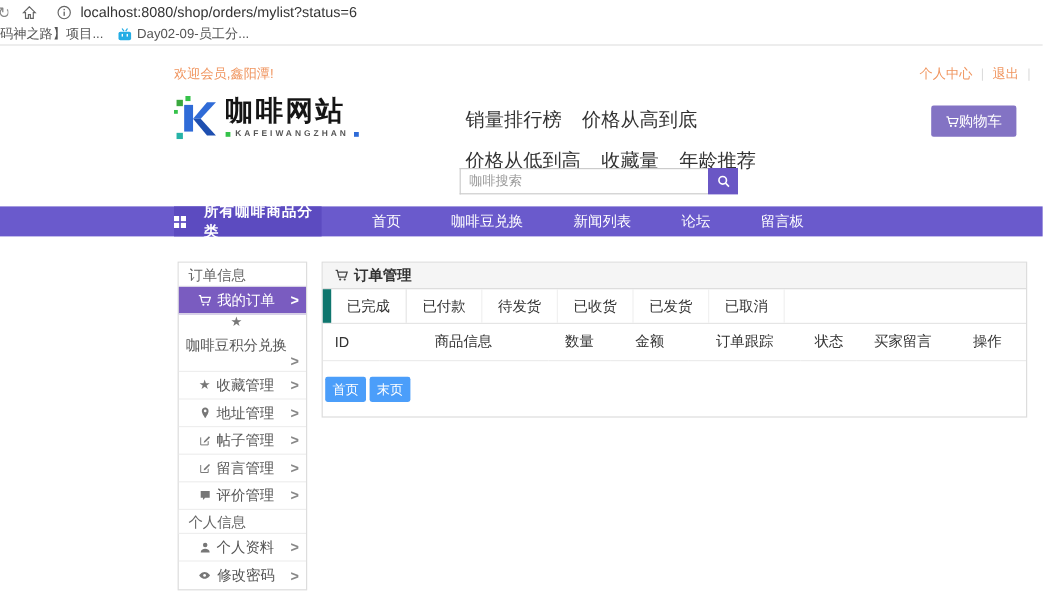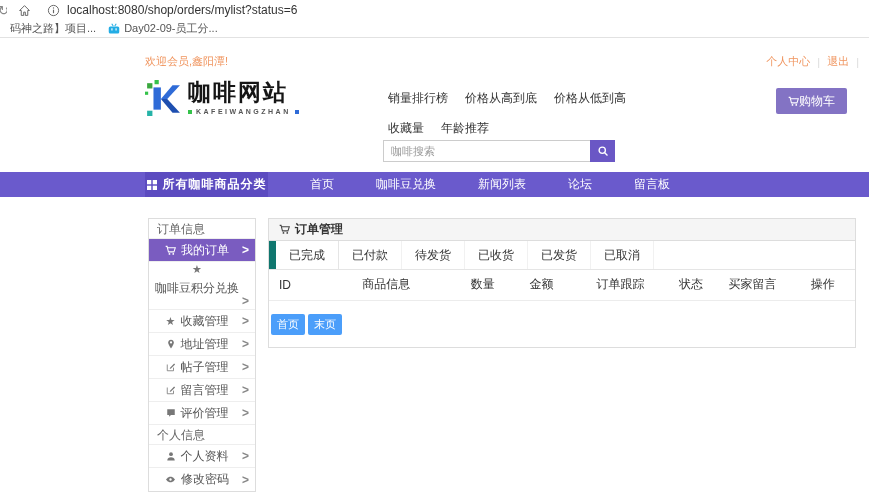--- a/index.html
+++ b/index.html
@@ -7,53 +7,53 @@
   body { font-family:"Liberation Sans","DejaVu Sans",sans-serif; background:#fff; overflow:hidden; position:relative; }
 
   
   .chrome { position:absolute; top:0; left:0; width:869px; height:38px; background:#fff; border-bottom:1px solid #e2e2e2; z-index:5; }
   .url-row { height:20px; display:flex; align-items:center; }
   .partial-icon { width:9px; overflow:hidden; color:#888; font-size:13px; line-height:1; margin-left:-2px; }
   .home-icon { margin-left:11px; display:flex; }
   .info-icon { margin-left:16px; display:flex; }
   .url-text { margin-left:7px; font-size:12px; color:#333; }
   .bm-row { height:17px; display:flex; align-items:center; font-size:11px; color:#555; }
-  .bm-item { display:flex; align-items:center; gap:4px; margin-left:10px; cursor:pointer; }
+  .bm-item { display:flex; align-items:center; gap:4px; margin-left:0; cursor:pointer; }
   .bm-item + .bm-item { margin-left:12px; }
 
   
   .page { position:absolute; top:38px; left:0; width:869px; height:462px; background:#fff; }
 
   .welcome { position:absolute; left:145px; top:16px; font-size:11px; color:#f0955f; }
   .user-links { position:absolute; right:10px; top:16px; font-size:11px; color:#f0955f; display:flex; gap:7px; align-items:center; }
   .user-links .sep { color:#dcdcdc; }
   .user-links span[data-interactable="true"] { cursor:pointer; }
 
   
   .logo { position:absolute; left:145px; top:42px; display:flex; align-items:center; gap:7px; cursor:pointer; }
   .logo-title { font-size:23px; font-weight:bold; color:#151515; letter-spacing:2px; line-height:1; font-family:"Liberation Serif","DejaVu Serif",serif; }
   .logo-sub { margin-top:4px; display:flex; align-items:center; gap:4px; font-size:7px; color:#555; letter-spacing:2.5px; font-weight:bold; }
   .sq { width:4px; height:4px; display:inline-block; }
 
   
-  .sort-links { position:absolute; left:388px; top:52px; width:246px; display:flex; flex-wrap:wrap; column-gap:17px; row-gap:13px; font-size:12px; color:#333; }
+  .sort-links { position:absolute; left:388px; top:52px; width:246px; display:flex; flex-wrap:wrap; column-gap:17px; row-gap:13px; font-size:16px; color:#333; }
   .sort-links span { cursor:pointer; }
 
   
   .cart-btn { position:absolute; left:776px; top:50px; width:71px; height:26px; background:#8373c4; color:#fff; font-size:12px; display:flex; align-items:center; justify-content:center; border-radius:2px; cursor:pointer; }
 
   
   .search { position:absolute; left:383px; top:102px; display:flex; }
   .search input { width:207px; height:22px; border:1px solid #ccc; border-right:none; font-size:11px; padding:0 7px; color:#333; outline:none; }
   .search input::placeholder { color:#999; }
   .search .search-btn { width:25px; height:22px; background:#6a57c5; display:flex; align-items:center; justify-content:center; cursor:pointer; }
 
   
   .navbar { position:absolute; top:134px; left:0; width:869px; height:25px; background:#6a5acc; display:flex; align-items:center; }
-  .cat-block { width:123px; height:25px; margin-left:145px; background:#5c4bc0; color:#fff; display:flex; align-items:center; justify-content:center; gap:6px; font-size:12px; font-weight:bold; letter-spacing:1px; cursor:pointer; }
+  .cat-block { width:123px; height:25px; margin-left:145px; background:#5c4bc0; color:#fff; display:flex; align-items:center; justify-content:center; gap:15px; font-size:12px; font-weight:bold; letter-spacing:1px; cursor:pointer; }
   .nav-links { display:flex; color:#fff; font-size:12px; margin-left:28px; }
   .nav-link { padding:0 14px; margin-right:14px; cursor:pointer; line-height:25px; }
 
   
   .sidebar { position:absolute; left:148px; top:180px; width:108px; background:#fff; border:1px solid #ddd; font-size:12px; color:#555; }
   .side-header { height:20px; line-height:20px; padding-left:8px; color:#666; border-bottom:1px solid #eee; background:#fff; }
   .side-item { position:relative; display:flex; align-items:center; justify-content:center; gap:5px; min-height:23px; border-bottom:1px solid #eee; padding:2px 13px 2px 3px; flex-wrap:wrap; cursor:pointer; }
   .side-item:last-child { border-bottom:none; }
   .si-icon { display:flex; align-items:center; color:#777; font-size:11px; line-height:1; }
   .chev { position:absolute; right:6px; top:50%; transform:translateY(-50%); color:#888; font-size:12px; font-weight:bold; }

